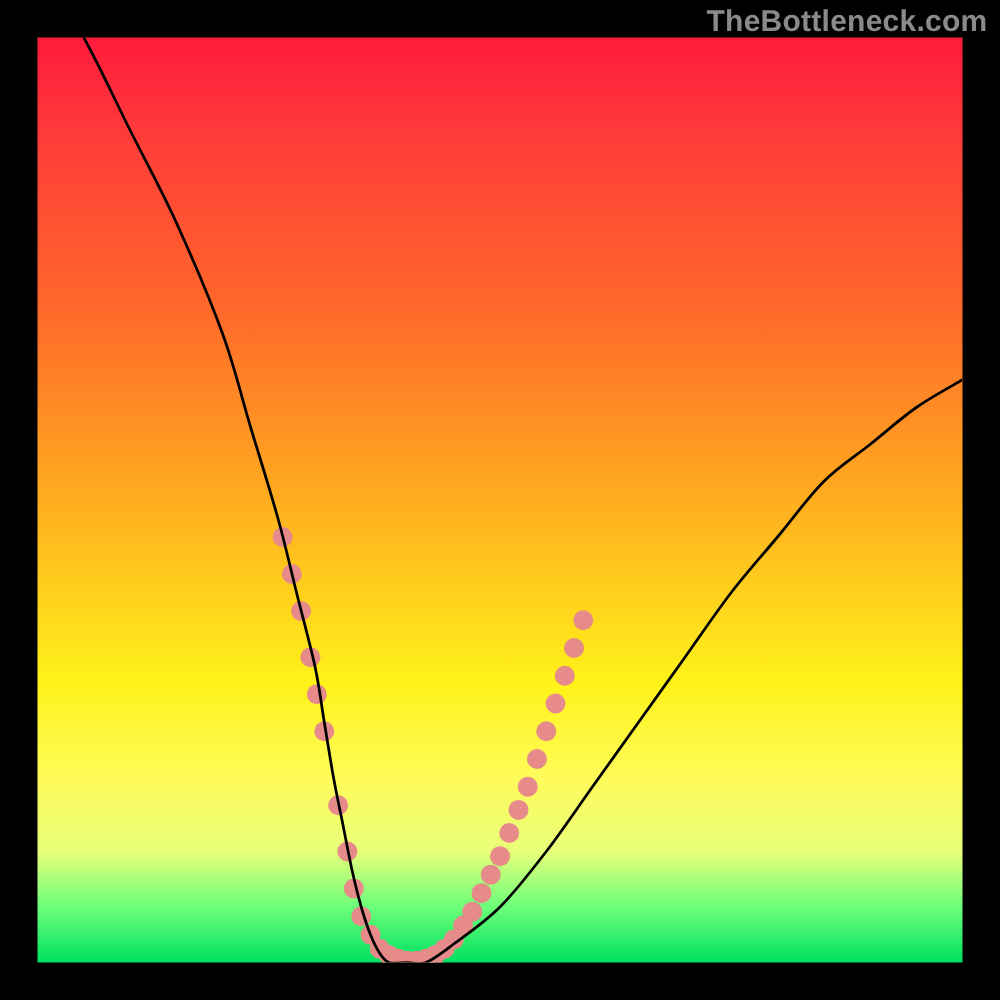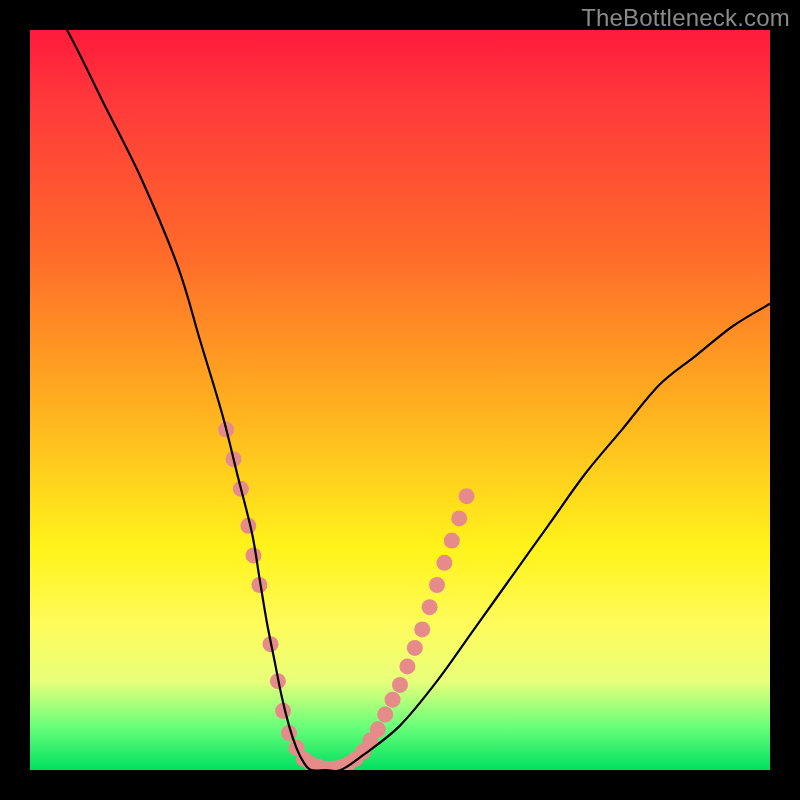--- a/index.html
+++ b/index.html
@@ -36,21 +36,21 @@
       #e8ff7a 88%,
       #6cff7a 94%,
       #00e060 100%
     );
   }
   .watermark {
     position: absolute;
     top: 4px;
     right: 10px;
     font-size: 24px;
-    font-weight: 400;
+    font-weight: 700;
     color: #8a8a8a;
     letter-spacing: 0.2px;
     user-select: none;
   }
   svg.curves {
     position: absolute;
     left: 0;
     top: 0;
     width: 740px;
     height: 740px;

